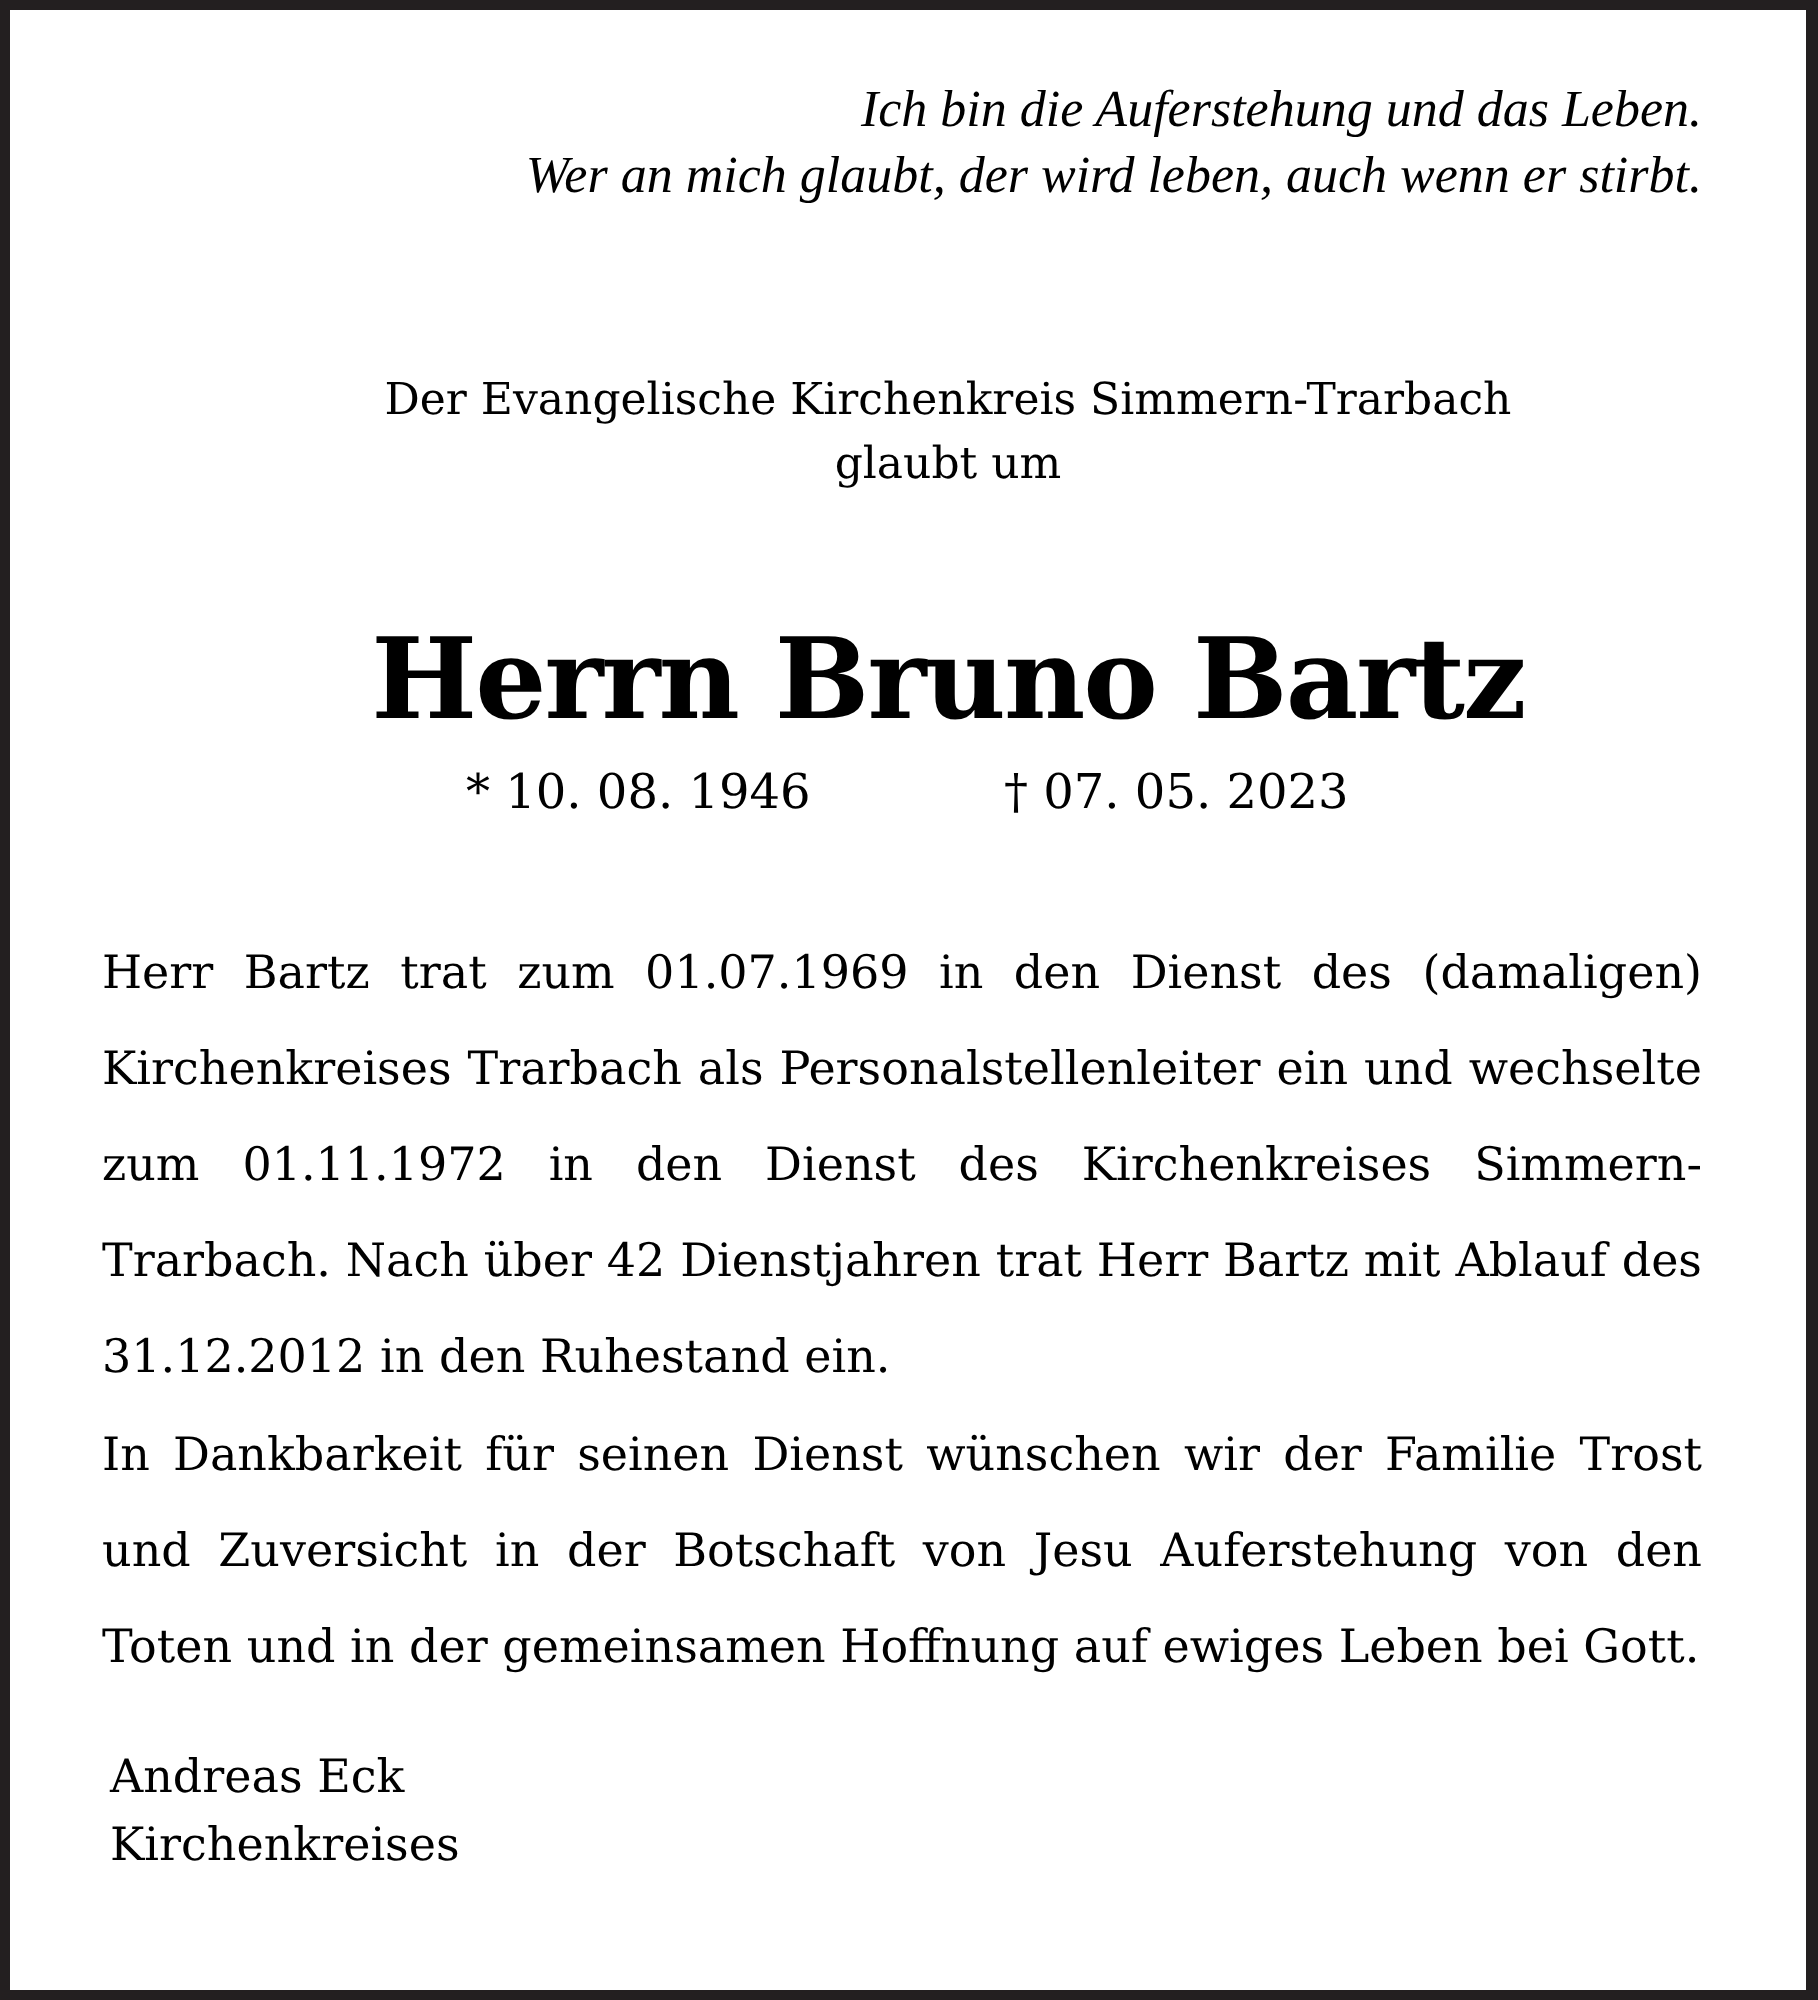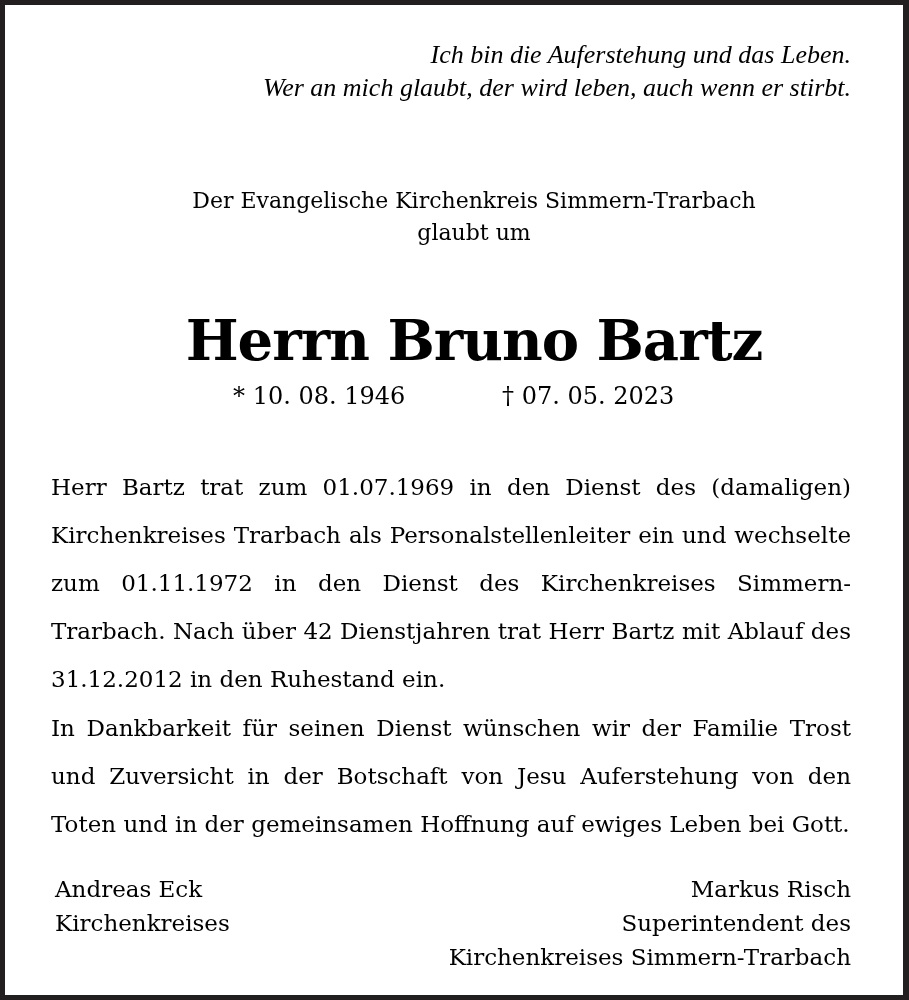--- a/index.html
+++ b/index.html
@@ -32,18 +32,13 @@
  </div>
  <div class="abs center name">Herrn Bruno Bartz</div>
  <div class="abs dates" style="left:228px">* 10. 08. 1946</div>
  <div class="abs dates" style="left:497px">† 07. 05. 2023</div>
  <div class="abs para p1">Herr Bartz trat zum 01.07.1969 in den Dienst des (damaligen) Kirchenkreises Trarbach als Personalstellenleiter ein und wechselte zum 01.11.1972 in den Dienst des Kirchenkreises Simmern-Trarbach. Nach über 42 Dienstjahren trat Herr Bartz mit Ablauf des 31.12.2012 in den Ruhestand ein.</div>
  <div class="abs para p2">In Dankbarkeit für seinen Dienst wünschen wir der Familie Trost und Zuversicht in der Botschaft von Jesu Auferstehung von den Toten und in der gemeinsamen Hoffnung auf ewiges Leben bei Gott.</div>
  <div class="abs sig sigl">
   <div>Andreas Eck</div>
   <div>Kirchenkreises</div>
  </div>
- <div class="abs sig sigr">
-  <div>Markus Risch</div>
-  <div>Superintendent des</div>
-  <div>Kirchenkreises Simmern-Trarbach</div>
- </div>
 </div>
 
 </body></html>

